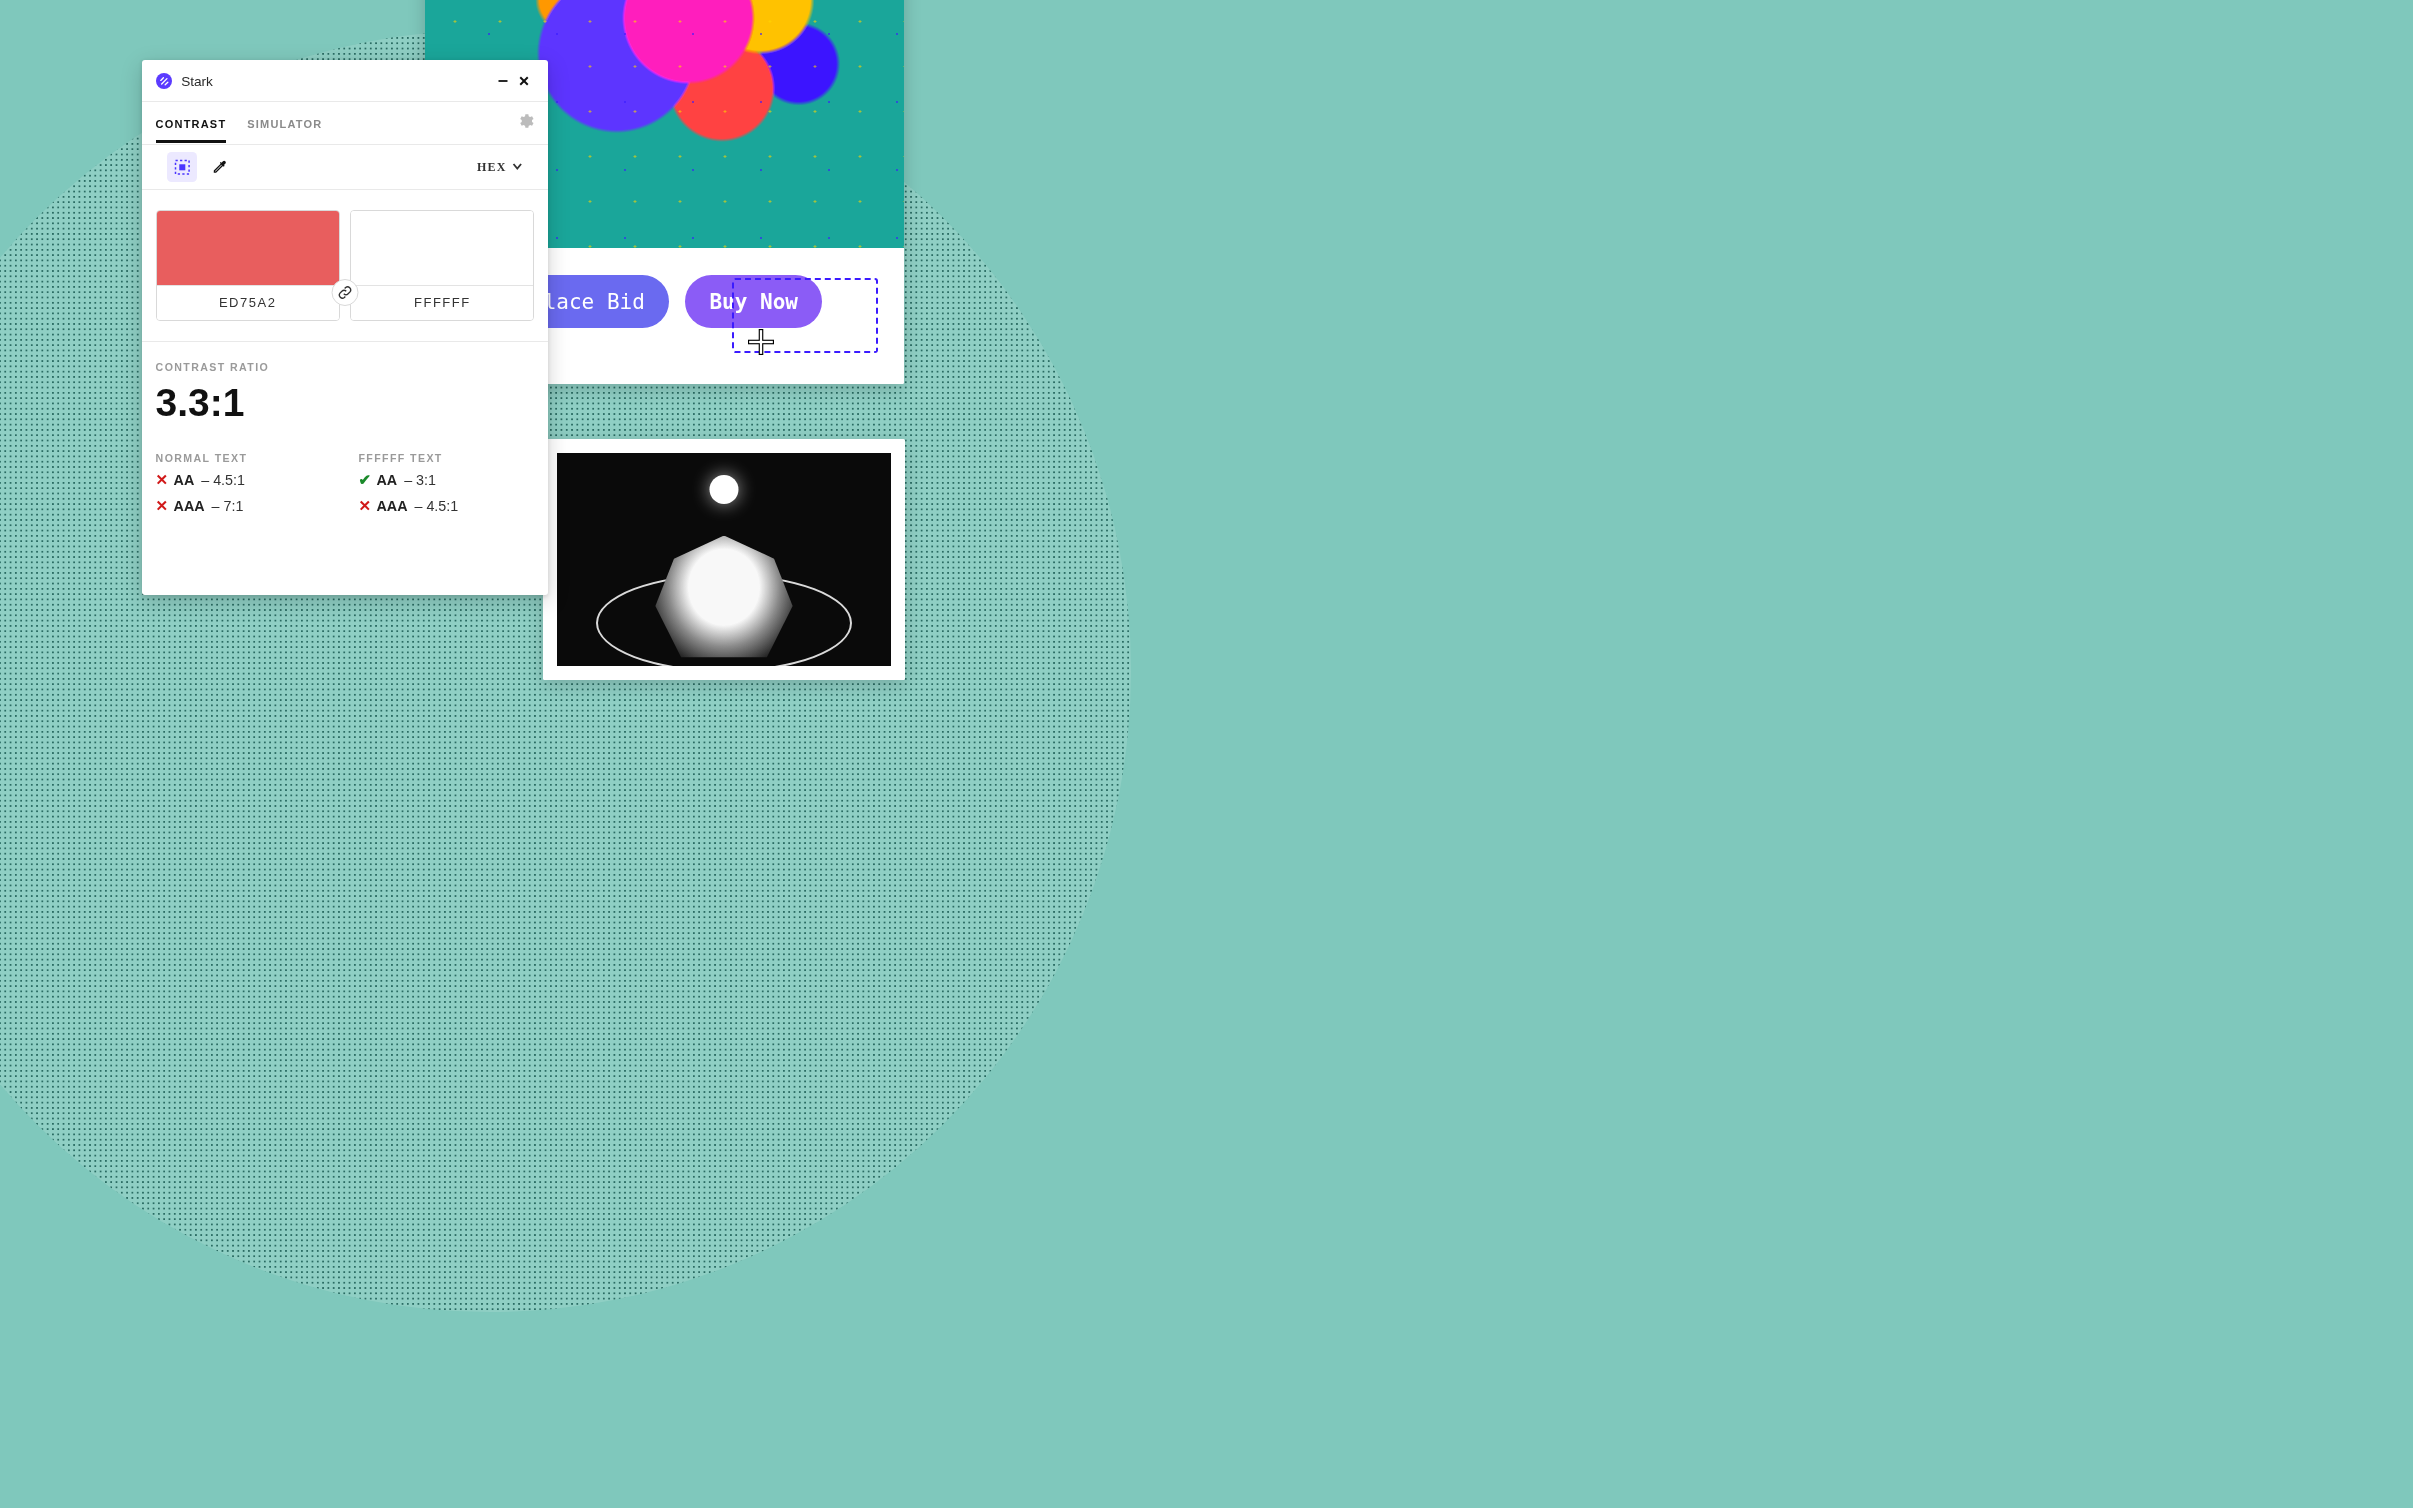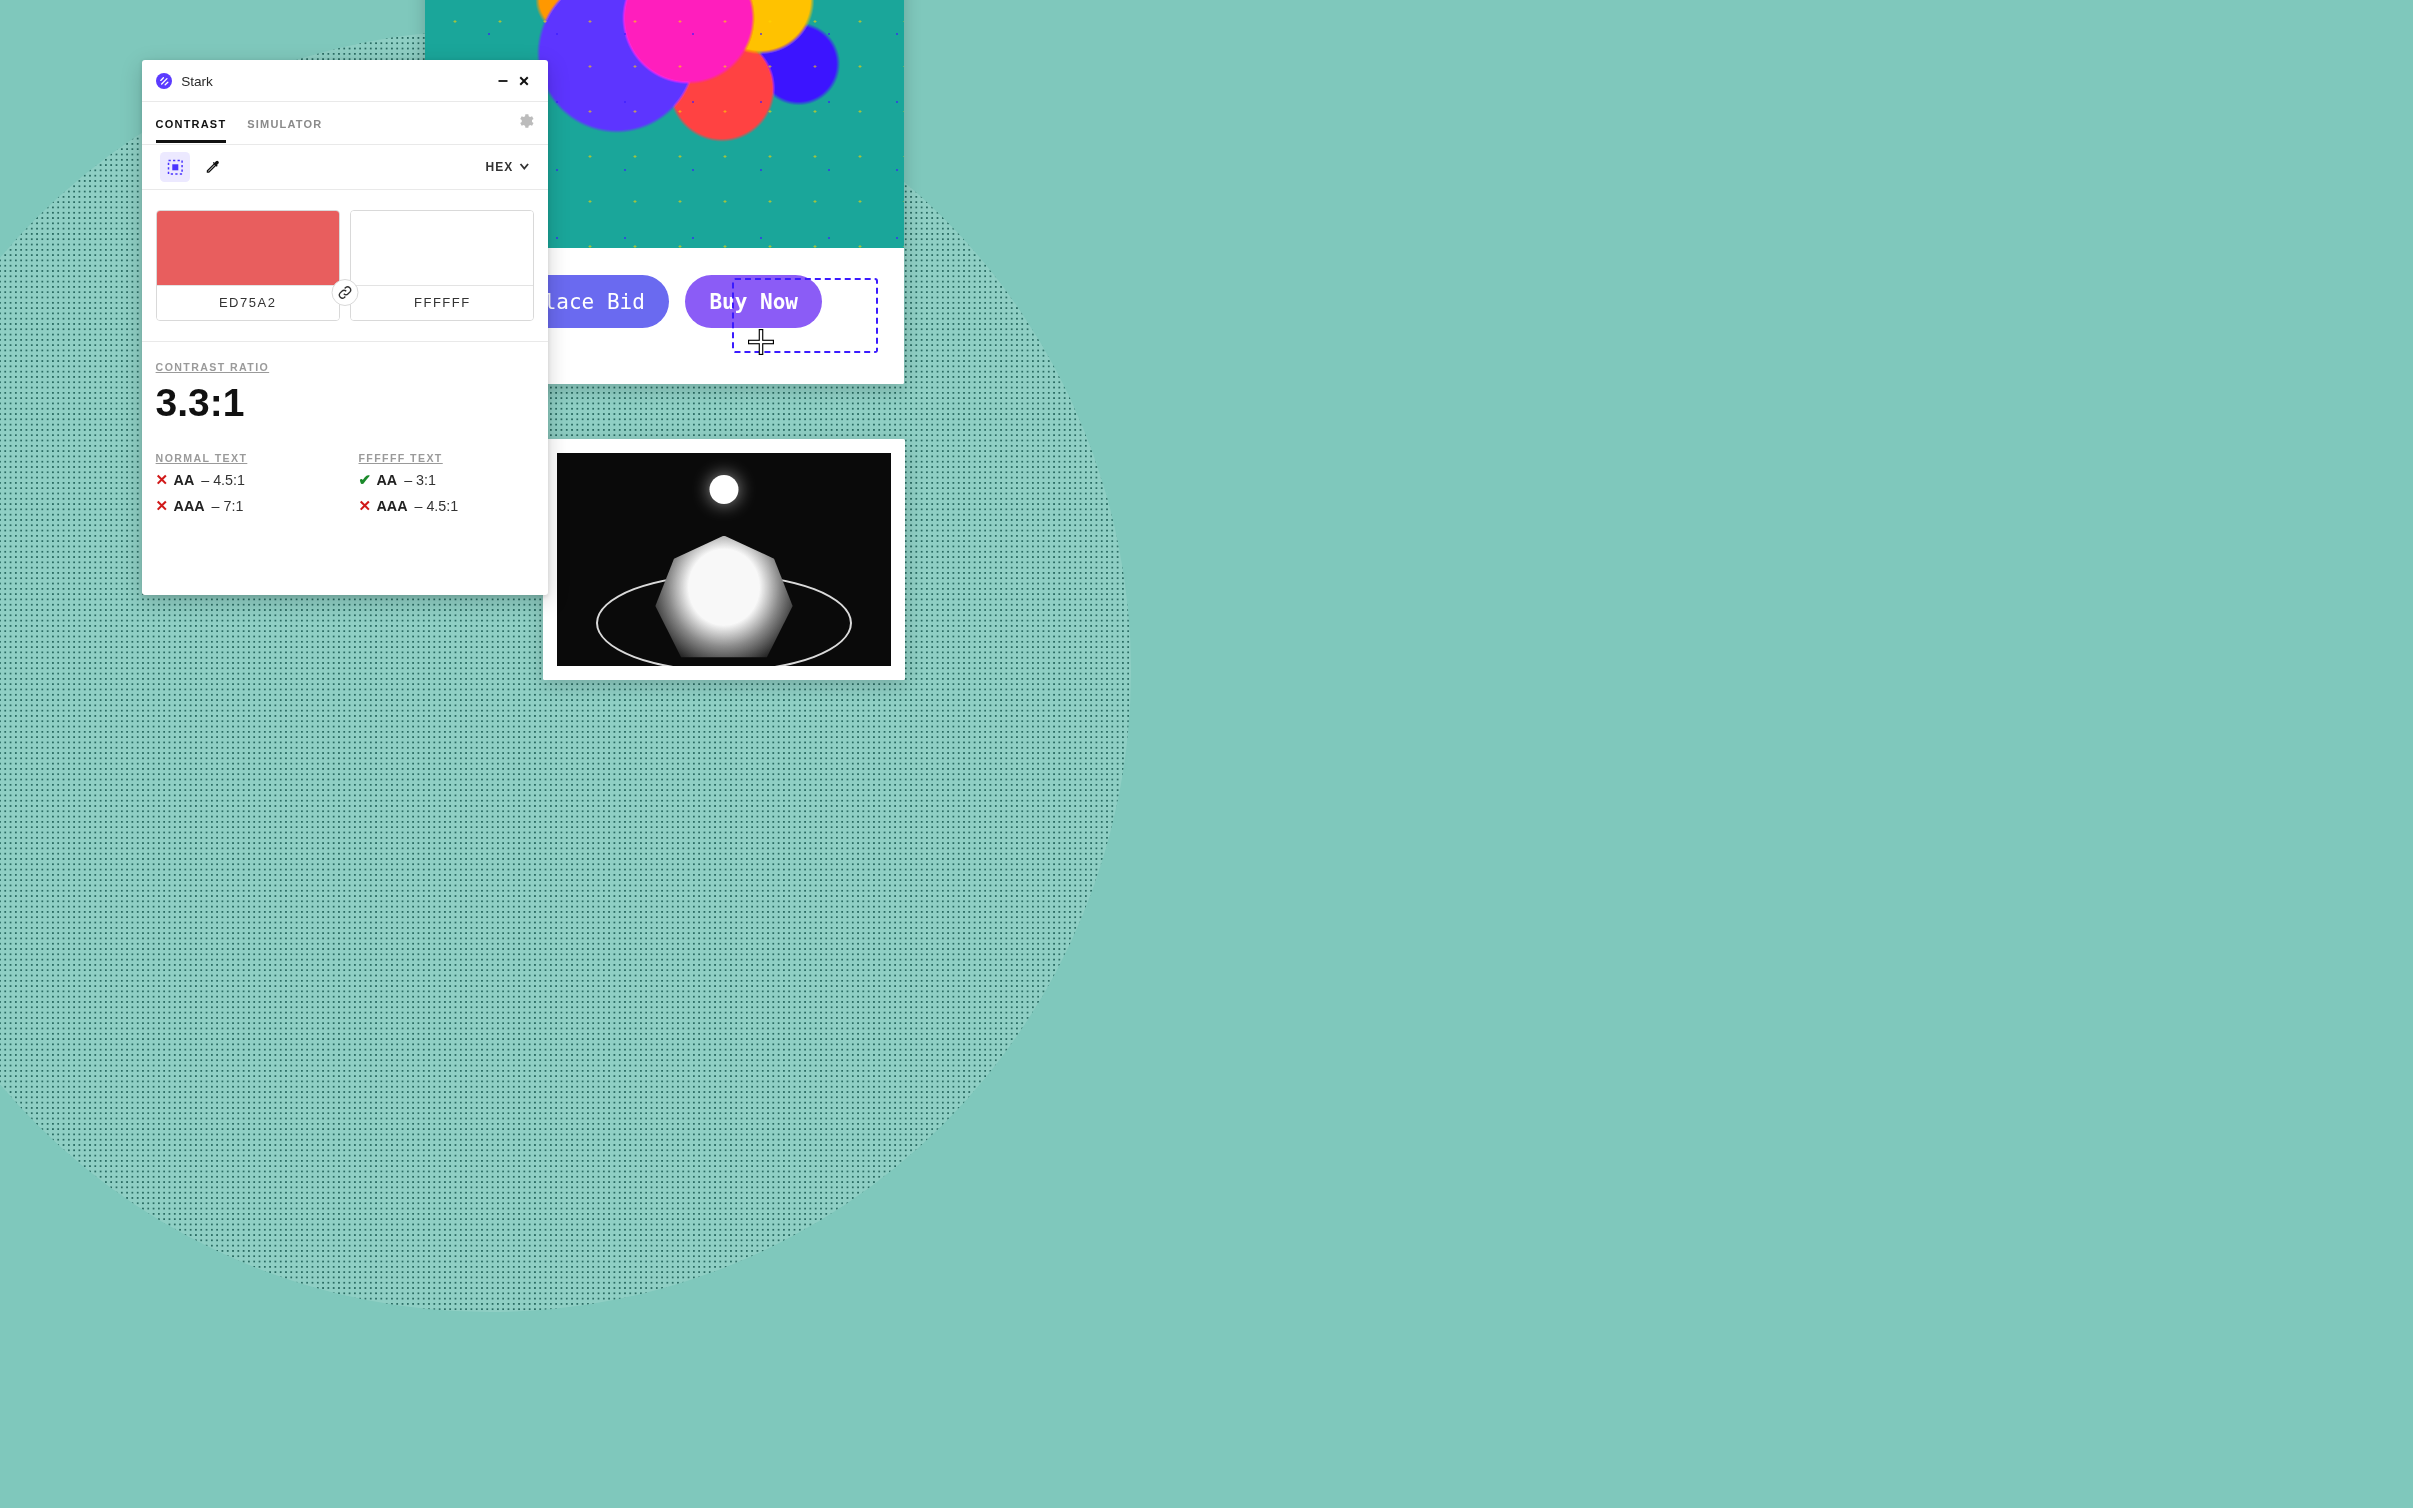--- a/index.html
+++ b/index.html
@@ -85,23 +85,24 @@
     margin-right: 21px;
     cursor: pointer;
   }
   .tab.active { color: #111; border-bottom: 3px solid #111; padding-bottom: 9.8px; }
   .tabs-spacer { flex: 1; }
   .gear { color: #bcbcbc; cursor: pointer; }
 
   .tools-row {
     display: flex;
     align-items: center;
-    padding: 9px 18px;
+    padding: 9px 25px;
     height: 45px;
     border-bottom: 0.8px solid #e9e9e9;
+    font-family: Liberation Serif, serif;
   }
   .tool-btn {
     width: 30px; height: 30px;
     border-radius: 4.5px;
     display: flex; align-items: center; justify-content: center;
     margin-right: 7.5px;
     cursor: pointer;
   }
   .tool-btn.active { background: #ece9ff; }
   .tools-spacer { flex: 1; }
@@ -152,21 +153,20 @@
 
   .results {
     padding: 19.6px 13.6px;
   }
   .section-label {
     font-size: 10.6px;
     font-weight: 800;
     letter-spacing: 1.4px;
     color: #9a9a9a;
     margin-bottom: 7.5px;
-    text-decoration: underline;
   }
   .ratio {
     font-size: 39px;
     font-weight: 900;
     color: #111;
     margin-bottom: 27px;
   }
   .cols {
     display: flex;
     gap: 27px;

